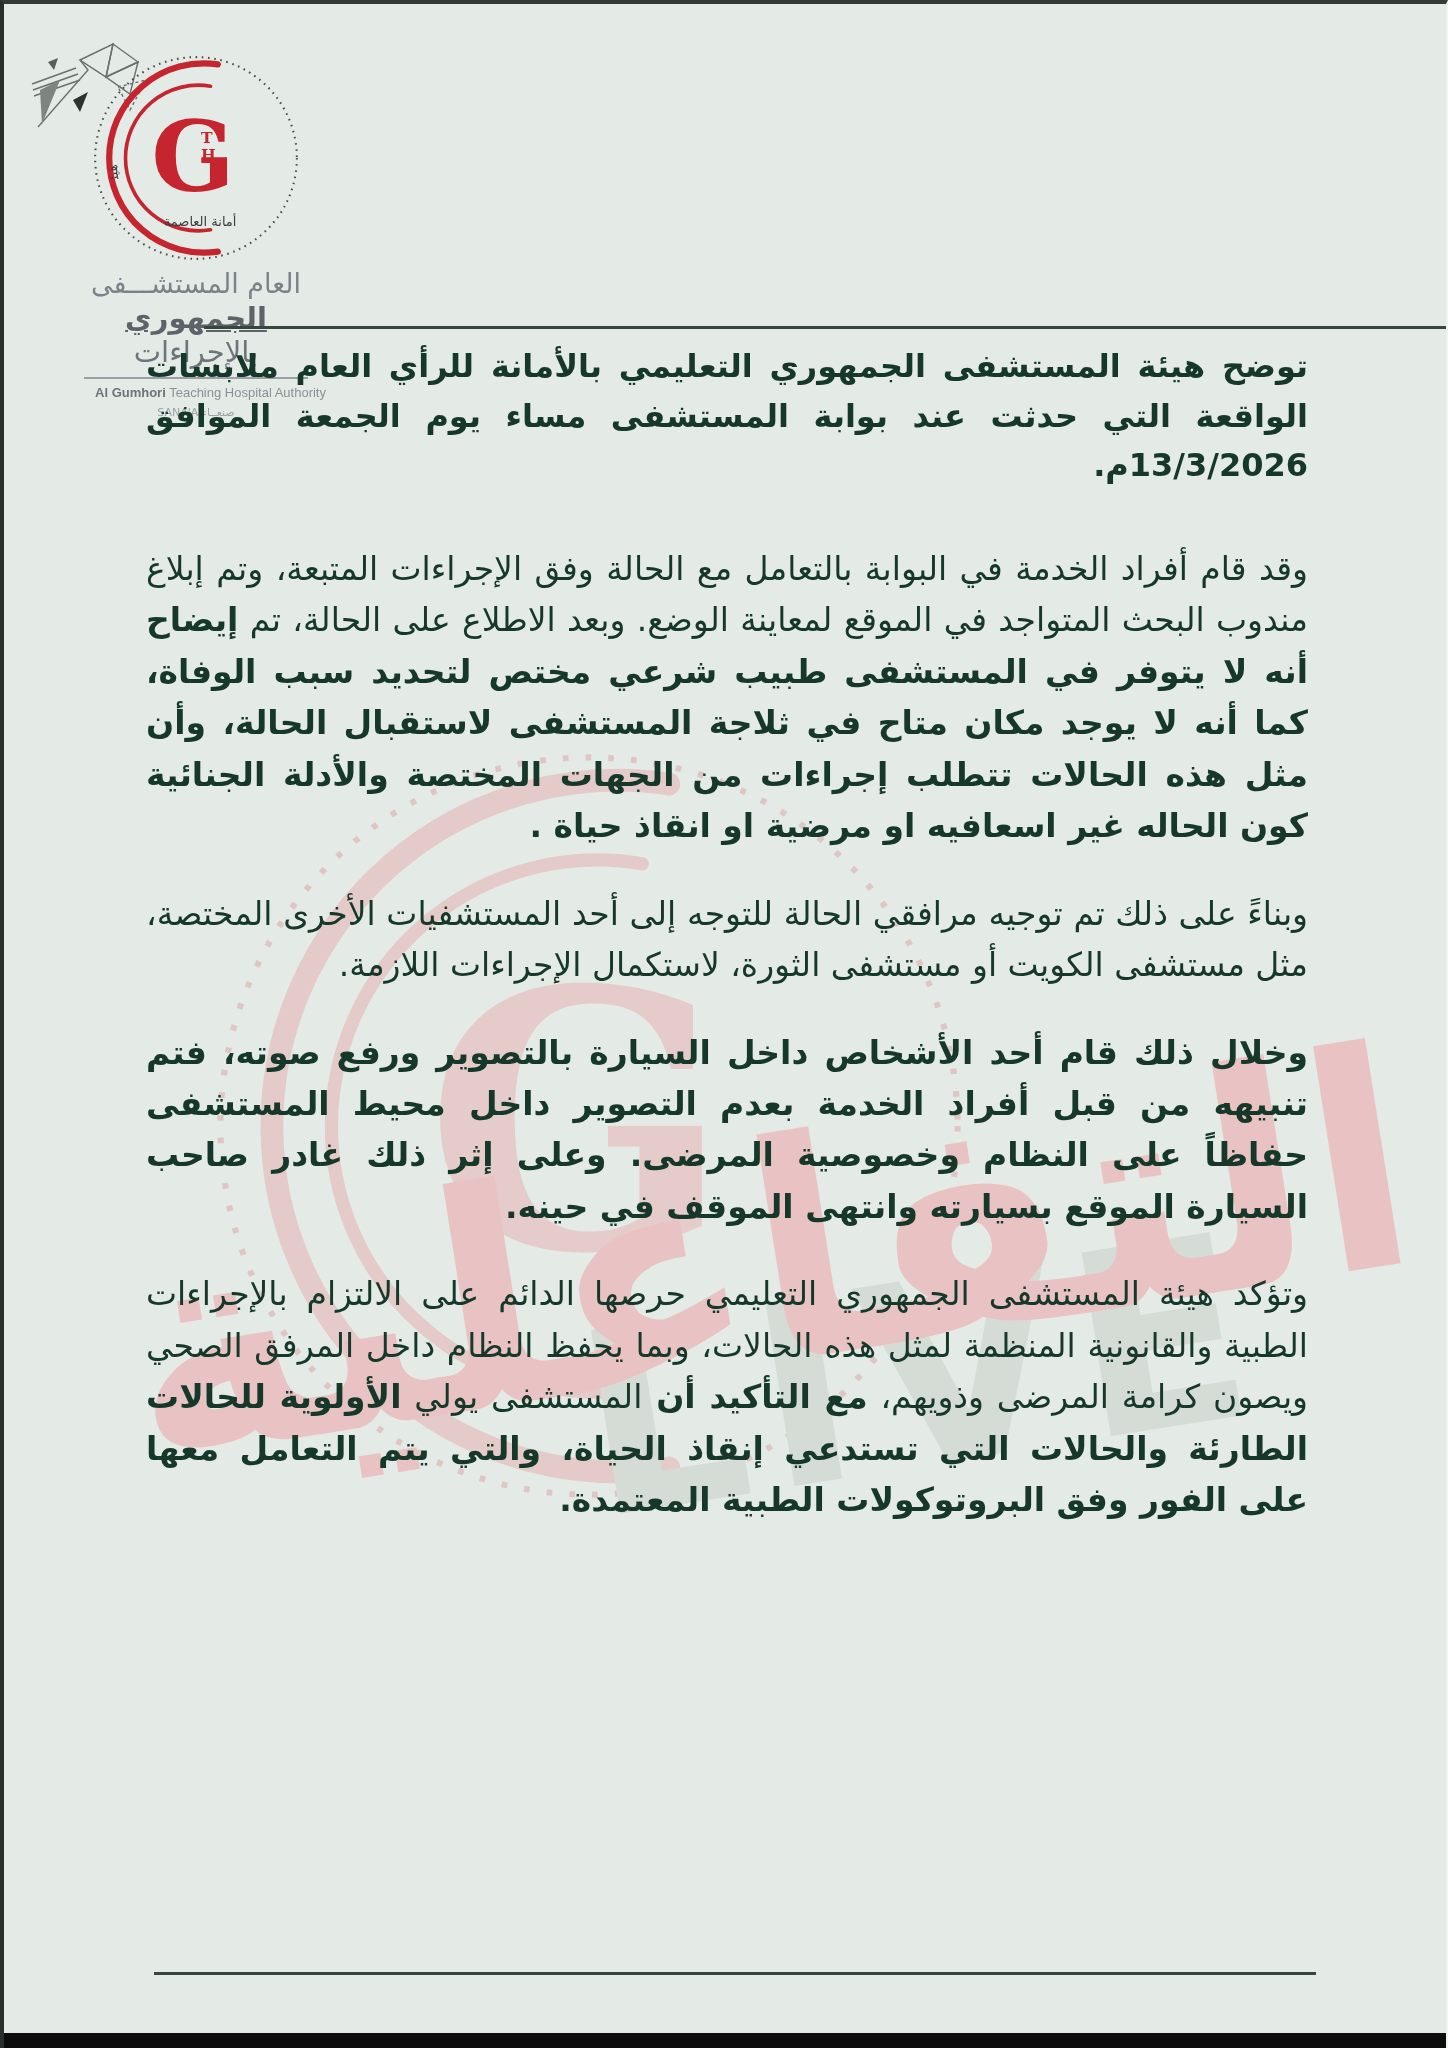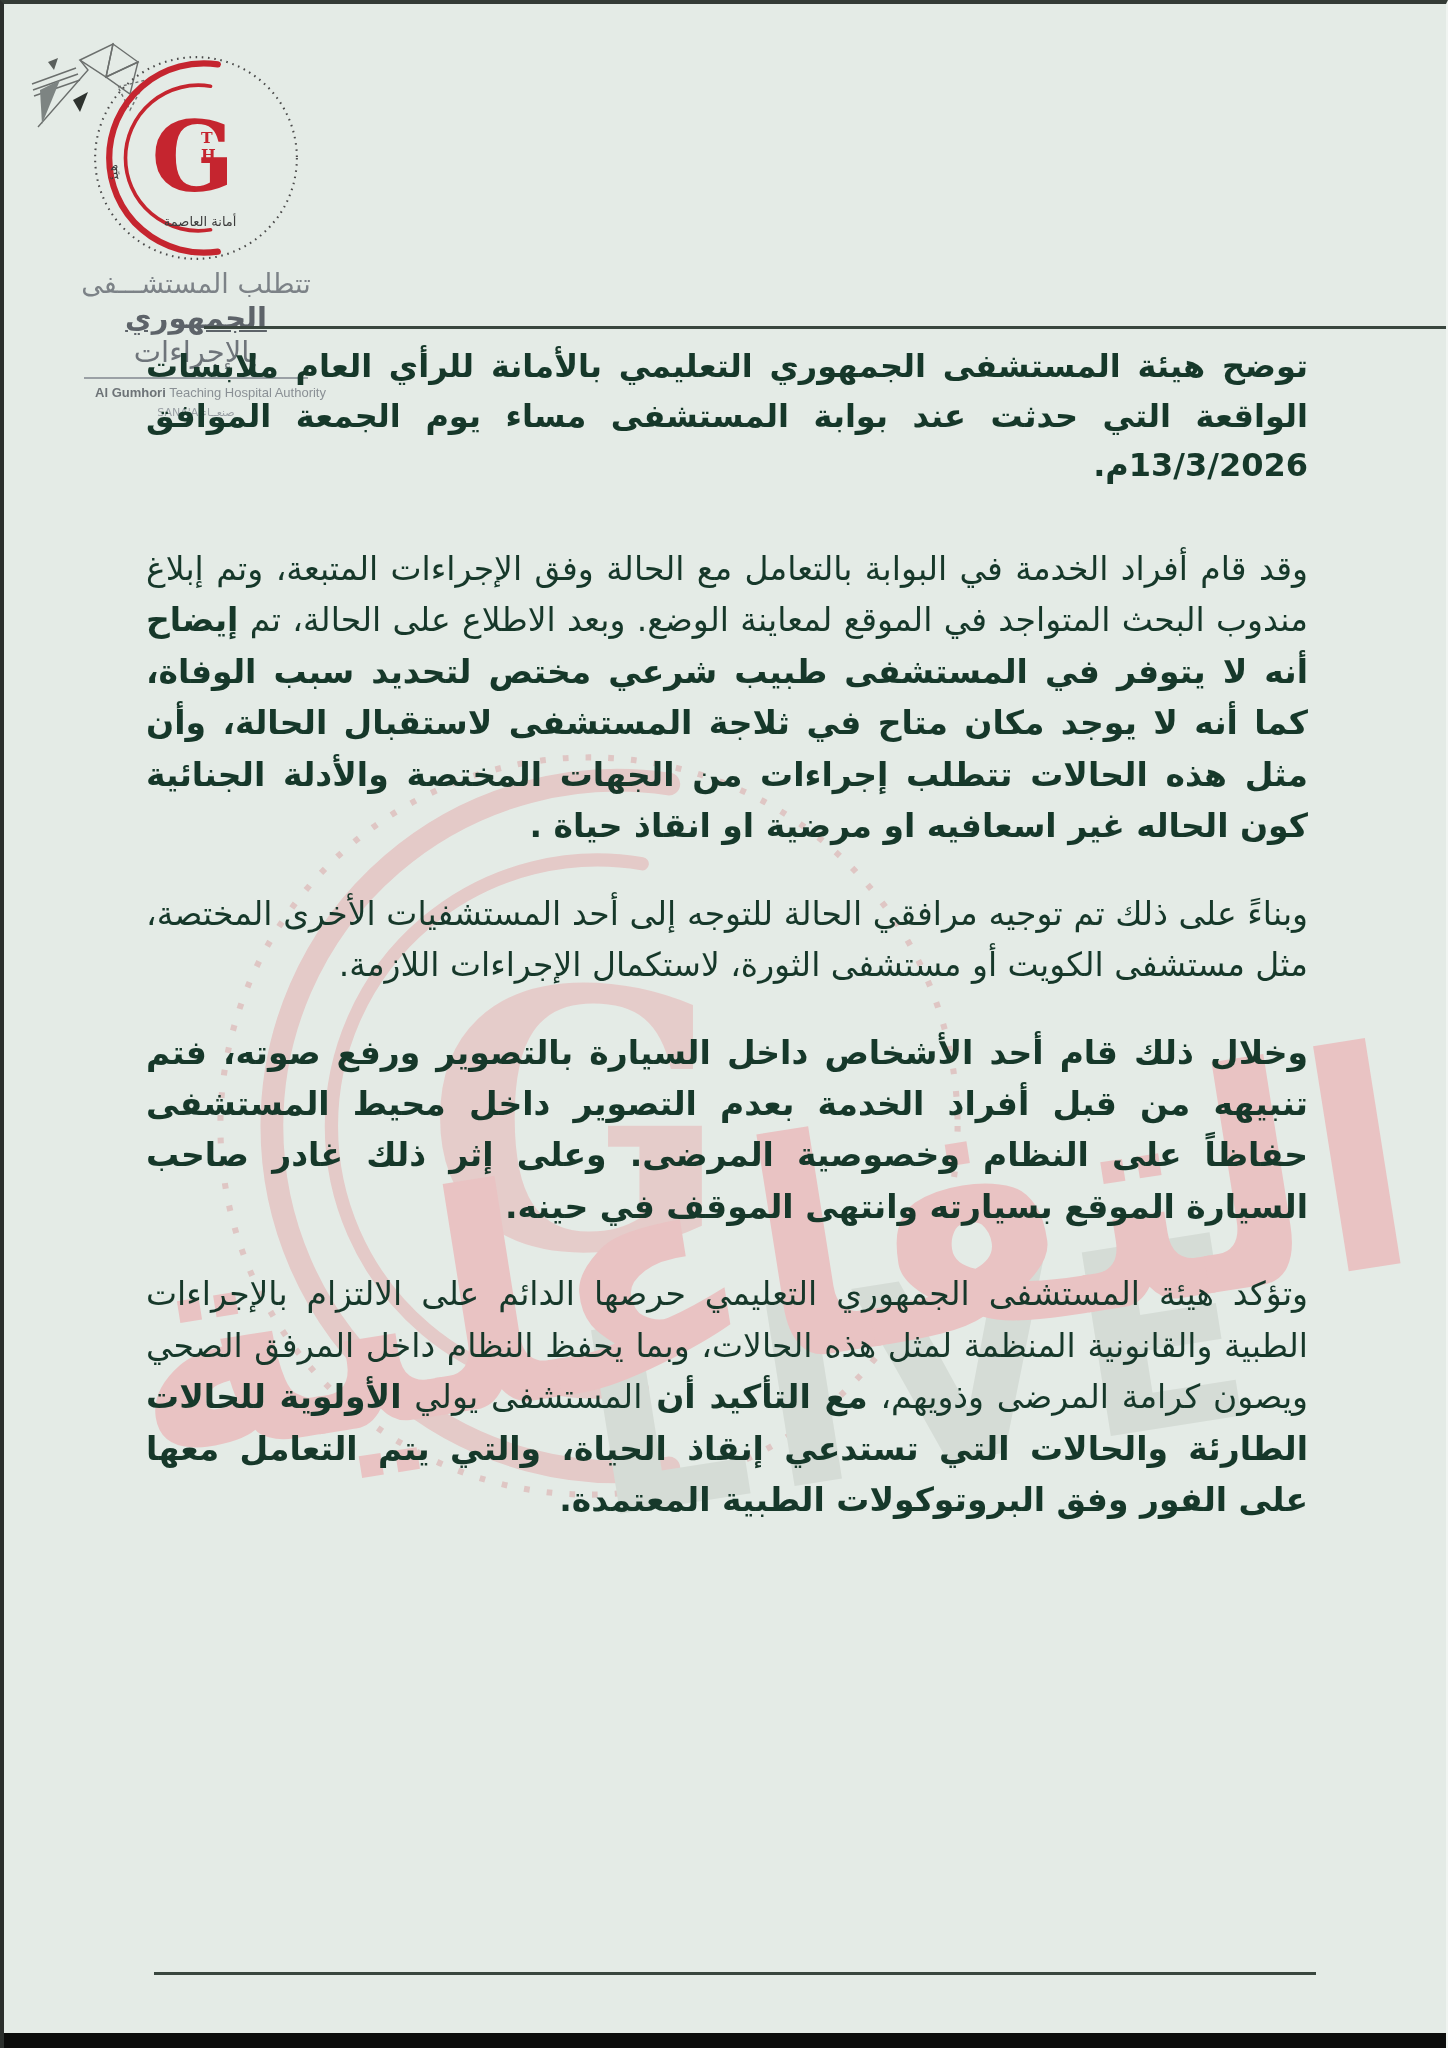--- a/index.html
+++ b/index.html
@@ -93,21 +93,21 @@
       <path d="M121 10 A 91 91 0 1 0 121 190" fill="none" stroke="#c5252f" stroke-width="6" stroke-linecap="round"></path>
       <path d="M114 31 A 70 70 0 1 0 114 169" fill="none" stroke="#c5252f" stroke-width="3.5" stroke-linecap="round"></path>
       <text x="97" y="132" font-size="94" font-weight="bold" font-family="DejaVu Serif, serif" fill="#c5252f" text-anchor="middle">G</text>
       <text x="116" y="86" font-size="15" font-weight="bold" font-family="DejaVu Serif, serif" fill="#c5252f">T</text>
       <text x="119" y="102" font-size="15" font-weight="bold" font-family="DejaVu Serif, serif" fill="#c5252f">H</text>
       <text font-size="12.5" fill="#3c3c3c" font-family="DejaVu Sans, sans-serif">
         <textPath href="#ringTop" startOffset="6%">هيئة المستشفى الجمهوري التعليمي</textPath>
       </text>
       <text x="104" y="165" font-size="12.5" fill="#3c3c3c" text-anchor="middle" font-family="DejaVu Sans, sans-serif">أمانة العاصمة</text>
     </svg>
-    <div class="logo-name1">تتطلب المستشـــفى</div>
+    <div class="logo-name1">العام المستشـــفى</div>
     <div class="logo-name2"><span class="b">الجمهوري</span><span> بالإجراءات</span></div>
     <div class="logo-sep"></div>
     <div class="logo-en"><span class="b">Al Gumhori</span><span> Teaching Hospital Authority</span></div>
     <div class="logo-city">صنعــاء SANA'A</div>
   </div>
 
 
   <div class="top-rule"></div>
   <div class="bottom-rule"></div>
 

